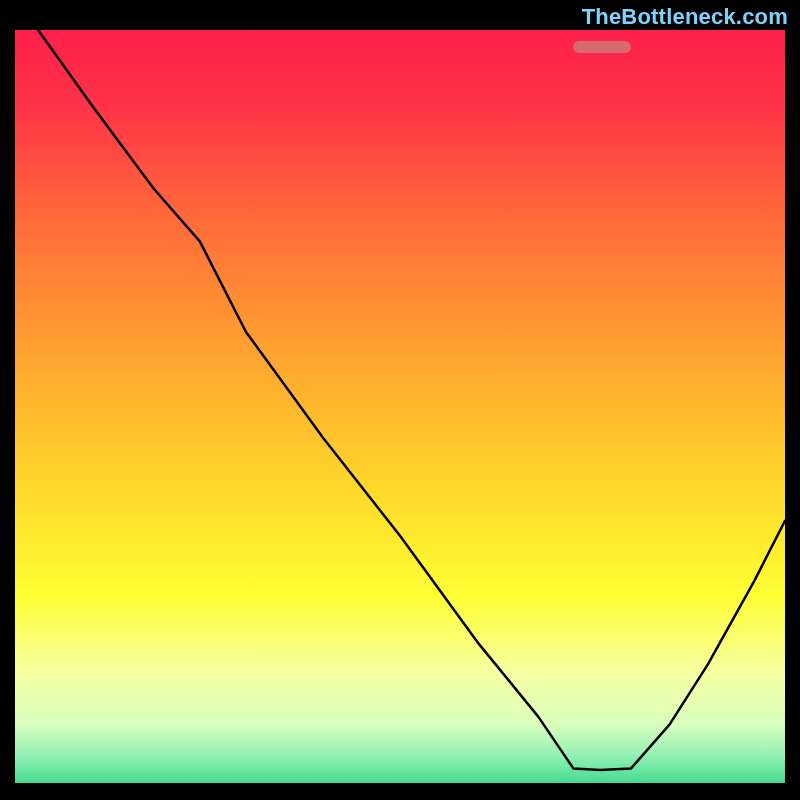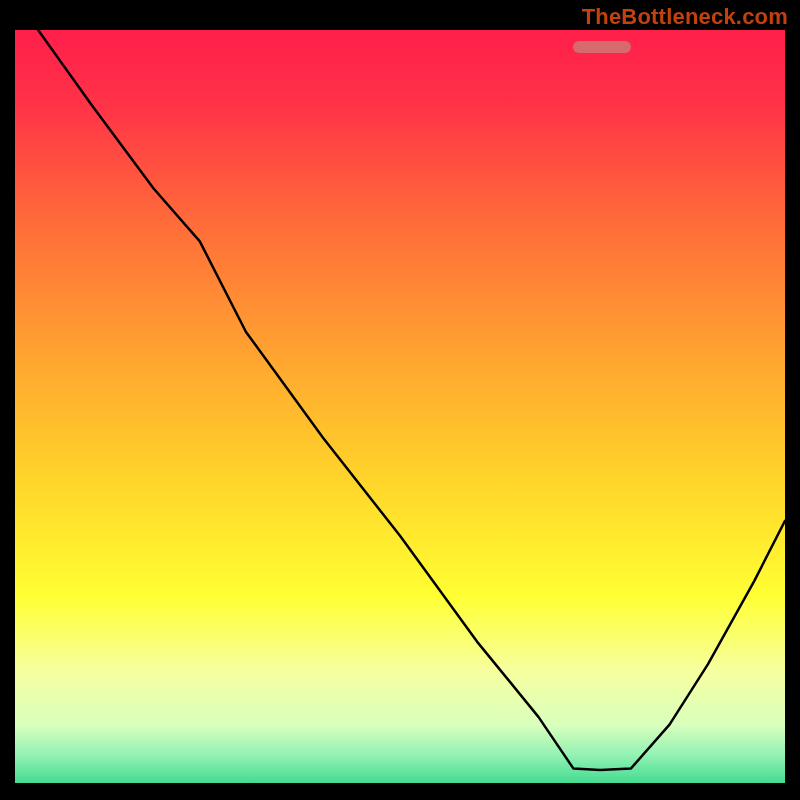--- a/index.html
+++ b/index.html
@@ -14,21 +14,21 @@
   .frame {
     position: relative;
     width: 800px;
     height: 800px;
     background: #000;
   }
   .watermark {
     position: absolute;
     top: 4px;
     right: 12px;
-    color: #c2410c;
+    color: #7dd3fc;
     font-size: 22px;
     font-weight: 600;
     letter-spacing: 0.2px;
   }
   .plot {
     position: absolute;
     left: 15px;
     top: 30px;
     width: 770px;
     height: 755px;

